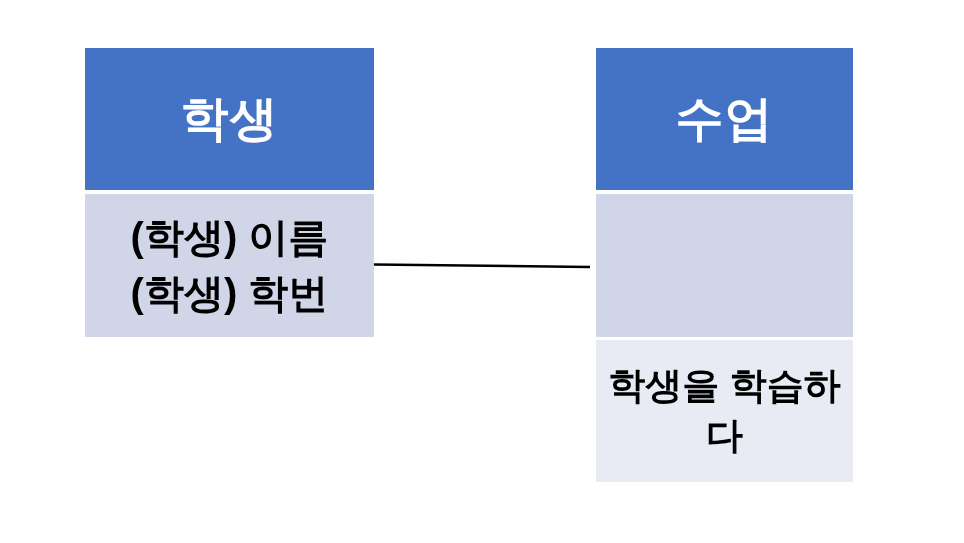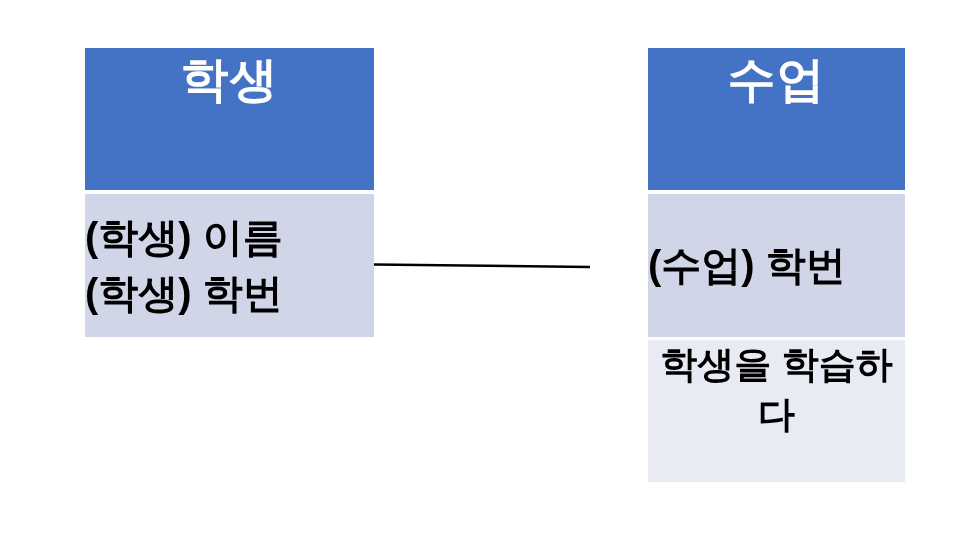--- a/index.html
+++ b/index.html
@@ -28,24 +28,24 @@
     height: 543px;
     background: var(--canvas-bg);
     overflow: hidden;
   }
   .entity {
     position: absolute;
     top: 48px;
     width: 289px;
   }
   .entity--left  { left: 85px; }
-  .entity--right { left: 616px; padding-left: 32px; }
+  .entity--right { left: 564px; padding-left: 32px; }
   .sec {
     display: flex;
-    align-items: flex-start;
+    align-items: center;
     justify-content: center;
     text-align: center;
     width: 100%;
   }
   .sec--header {
     height: 142px;
     margin-bottom: 4px;
     background: var(--header-bg);
     color: var(--header-text);
     font-size: 48px;
@@ -98,20 +98,19 @@
       <span>(학생) 이름</span>
       <span>(학생) 학번</span>
     </div>
   </div>
 
   <div class="entity entity--right">
     <div class="sec sec--header">
       <span>수업</span>
     </div>
     <div class="sec sec--attrs">
-      <span>(수업) 학번</span>
     </div>
     <div class="sec sec--op sec--op-small">
       <span>학생을 학습하다</span>
     </div>
   </div>
 
 </div>
 
 </body></html>

